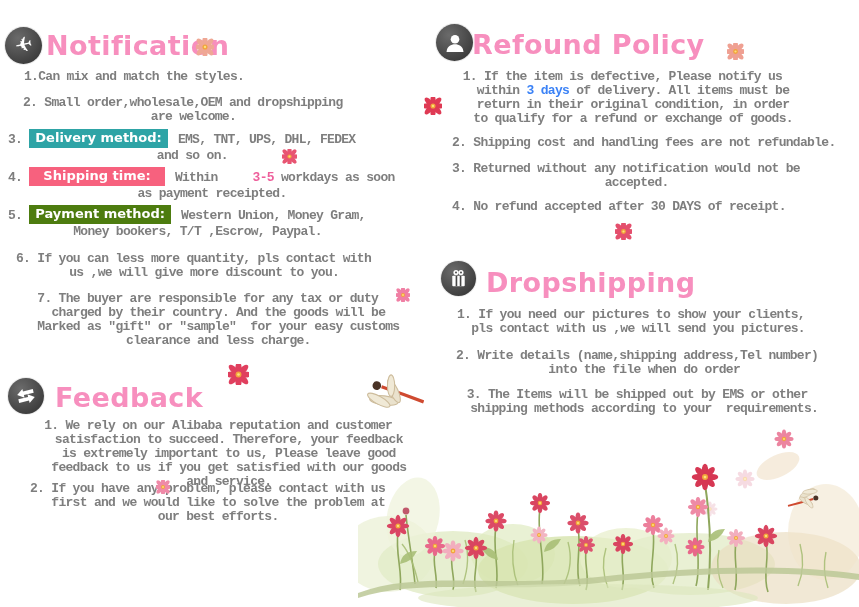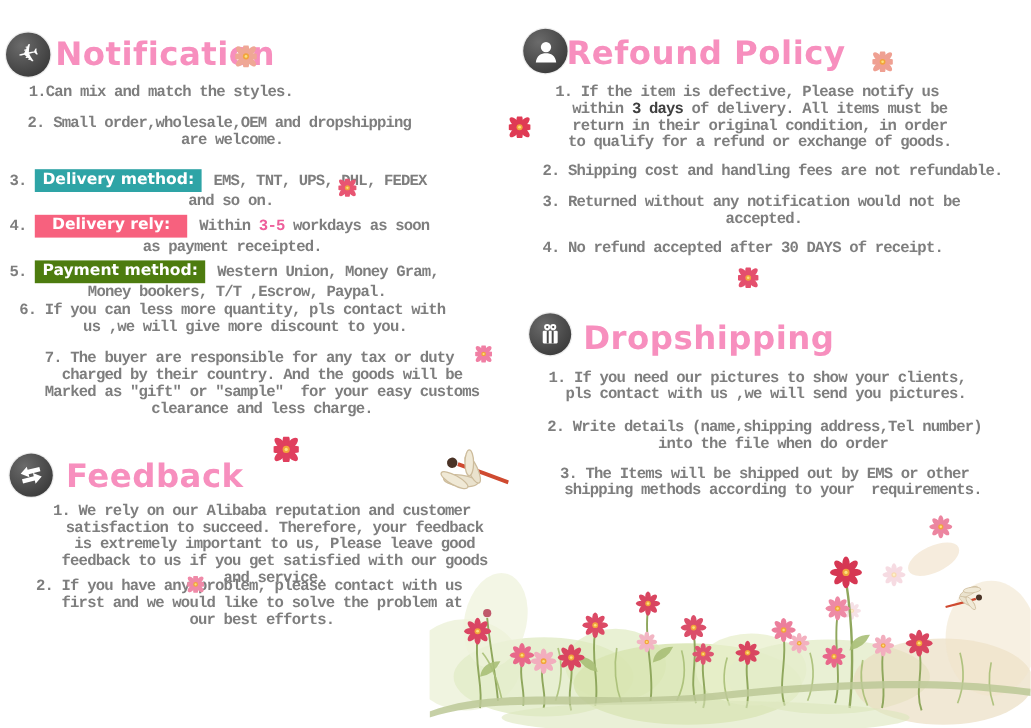--- a/index.html
+++ b/index.html
@@ -19,27 +19,27 @@
     font-weight:bold;font-size:27px;color:#f78fbe;letter-spacing:.4px;white-space:pre;
   }
   
   .it{
     position:absolute;white-space:pre;font-weight:bold;font-size:13px;line-height:14px;
     color:#7e7e7e;letter-spacing:-0.7px;text-align:center;
   }
   .hl-label{
     display:inline-block;font-family:"DejaVu Sans","Liberation Sans",sans-serif;
     font-weight:bold;font-size:13px;letter-spacing:0;color:#ffffff;
-    padding:2px 6px 3px;margin:12px 3px 0 0;position:relative;top:-1px;
+    padding:2px 6px 3px;margin:0 3px 0 0;position:relative;top:-1px;
   }
   .lbl-teal{background:#2ea4a6;}
   .lbl-pink{background:#f7617e;padding:2px 14px 3px;}
   .lbl-green{background:#4d7c0f;}
-  .hl-pink{color:#ee5f9b;}
-  .hl-days{color:#404040;}
+  .hl-pink{color:#ee5f9b;margin-left:28px;}
+  .hl-days{color:#3b82f6;}
   .deco{position:absolute;}
   .meadow{position:absolute;left:358px;top:412px;}
   .plane-glyph{
     font-family:"DejaVu Sans",sans-serif;font-size:21px;line-height:1;
     transform:scaleX(-1) rotate(12deg);display:block;
   }
 </style>
 </head>
 <body>
 
@@ -74,21 +74,21 @@
 <div class="sec-title" style="left:46px;top:30px">Notification</div>
 
 <div class="it" style="left:24px;top:70px"><span>1.</span><span>Can mix and match the styles.</span></div>
 
 <div class="it" style="left:23px;top:96px"><span>2. </span><span>Small order,wholesale,OEM and dropshipping
    are welcome.</span></div>
 
 <div class="it" style="left:8px;top:130px"><span>3. </span><span class="hl-label lbl-teal">Delivery method:</span><span> EMS, TNT, UPS, DHL, FEDEX
    and so on.</span></div>
 
-<div class="it" style="left:8px;top:168px"><span>4. </span><span class="hl-label lbl-pink">Delivery rely:</span><span> Within </span><span class="hl-pink">3-5</span><span> workdays as soon
+<div class="it" style="left:8px;top:168px"><span>4. </span><span class="hl-label lbl-pink">Shipping time:</span><span> Within </span><span class="hl-pink">3-5</span><span> workdays as soon
    as payment receipted.</span></div>
 
 <div class="it" style="left:8px;top:206px"><span>5. </span><span class="hl-label lbl-green">Payment method:</span><span> Western Union, Money Gram,
    Money bookers, T/T ,Escrow, Paypal.</span></div>
 
 <div class="it" style="left:16px;top:252px"><span>6. </span><span>If you can less more quantity, pls contact with
    us ,we will give more discount to you.</span></div>
 
 <div class="it" style="left:16px;top:292px"><span>7. </span><span>The buyer are responsible for any tax or duty
    charged by their country. And the goods will be

